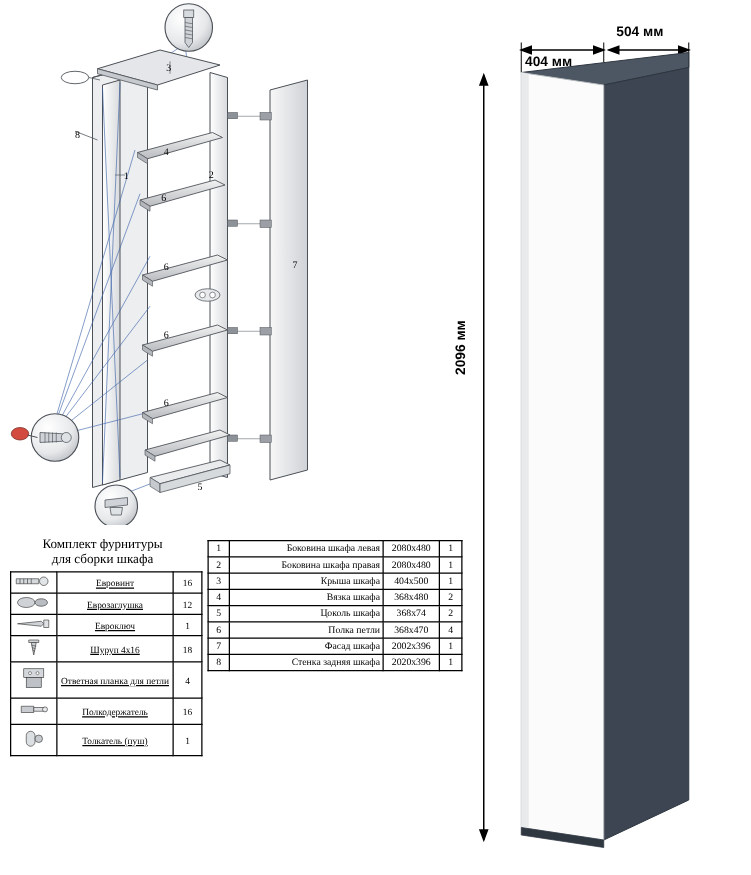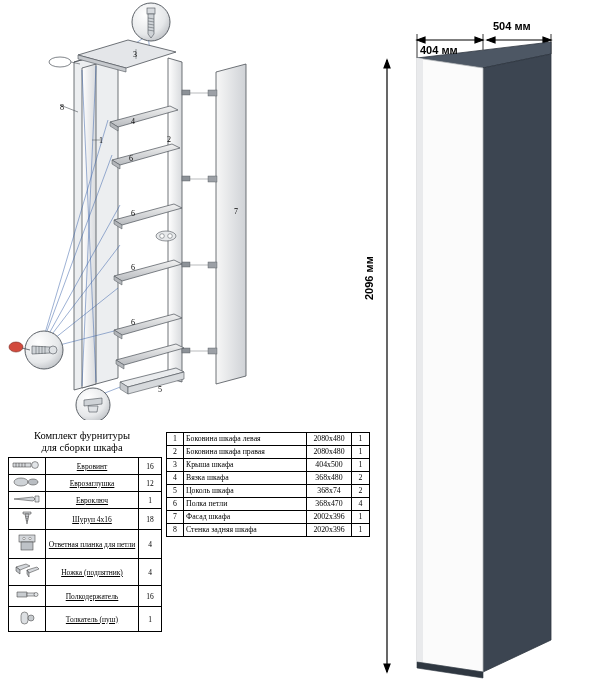--- a/index.html
+++ b/index.html
@@ -85,21 +85,21 @@
   }
   #parts td {
     border: 1px solid #000;
     font-size: 7.8px;
     line-height: 10px;
     padding: 1px 2px;
     font-family: "Liberation Serif", serif;
     white-space: nowrap;
   }
   #parts td.no { width: 12px; text-align: center; }
-  #parts td.nm { width: 118px; text-align: left; }
+  #parts td.nm { width: 118px; text-align: right; }
   #parts td.sz { width: 40px; text-align: center; }
   #parts td.qt { width: 13px; text-align: center; }
 
   
   #cabinet {
     position: absolute;
     left: 355px;
     top: 0;
     width: 246px;
     height: 700px;
@@ -362,32 +362,20 @@
                 <rect x="10" y="10" width="12" height="8" fill="#bec2c7" stroke="#333" stroke-width="0.5"></rect>
                 <circle cx="13" cy="6.5" r="1.2" fill="#fff" stroke="#333" stroke-width="0.4"></circle>
                 <circle cx="19" cy="6.5" r="1.2" fill="#fff" stroke="#333" stroke-width="0.4"></circle>
               </svg>
           </td>
           <td class="nm">Ответная планка для петли</td>
           <td class="qt">4</td>
         </tr>
         <tr>
           <td class="ic">
-            <svg width="32" height="20" viewBox="0 0 32 20">
-                <path d="M5,6 L15,3 L19,5 L9,9 Z" fill="#d5d8dc" stroke="#333" stroke-width="0.5"></path>
-                <path d="M5,6 L9,9 L9,13 L5,10 Z" fill="#bfc3c8" stroke="#333" stroke-width="0.5"></path>
-                <path d="M16,9 L26,6 L28,8 L18,12 Z" fill="#d5d8dc" stroke="#333" stroke-width="0.5"></path>
-                <path d="M16,9 L18,12 L18,16 L16,13 Z" fill="#bfc3c8" stroke="#333" stroke-width="0.5"></path>
-              </svg>
-          </td>
-          <td class="nm">Ножка (подпятник)</td>
-          <td class="qt">4</td>
-        </tr>
-        <tr>
-          <td class="ic">
             <svg width="32" height="14" viewBox="0 0 32 14">
                 <path d="M6,4 L16,4 L16,9 L6,9 Z" fill="#c8ccd0" stroke="#333" stroke-width="0.5"></path>
                 <path d="M16,5 L24,5 L24,8 L16,8 Z" fill="#dde0e3" stroke="#333" stroke-width="0.5"></path>
                 <circle cx="25" cy="6.5" r="2" fill="#e5e8ea" stroke="#333" stroke-width="0.5"></circle>
               </svg>
           </td>
           <td class="nm">Полкодержатель</td>
           <td class="qt">16</td>
         </tr>
         <tr>

